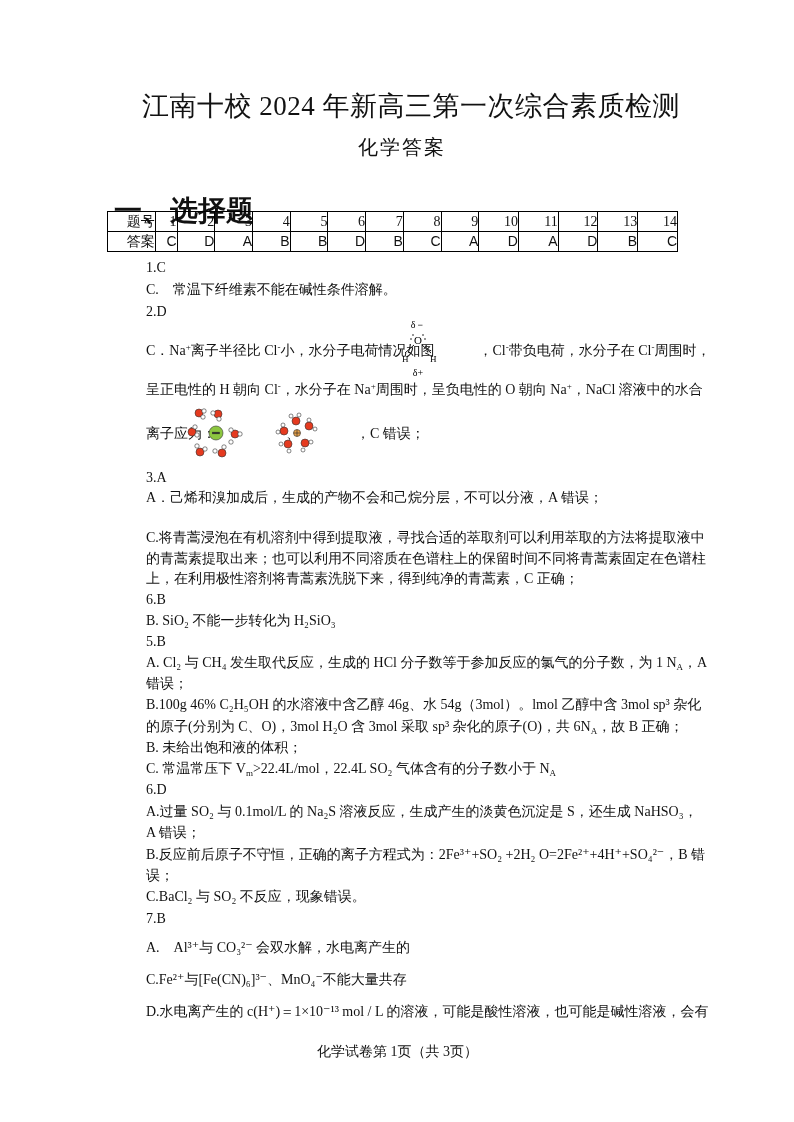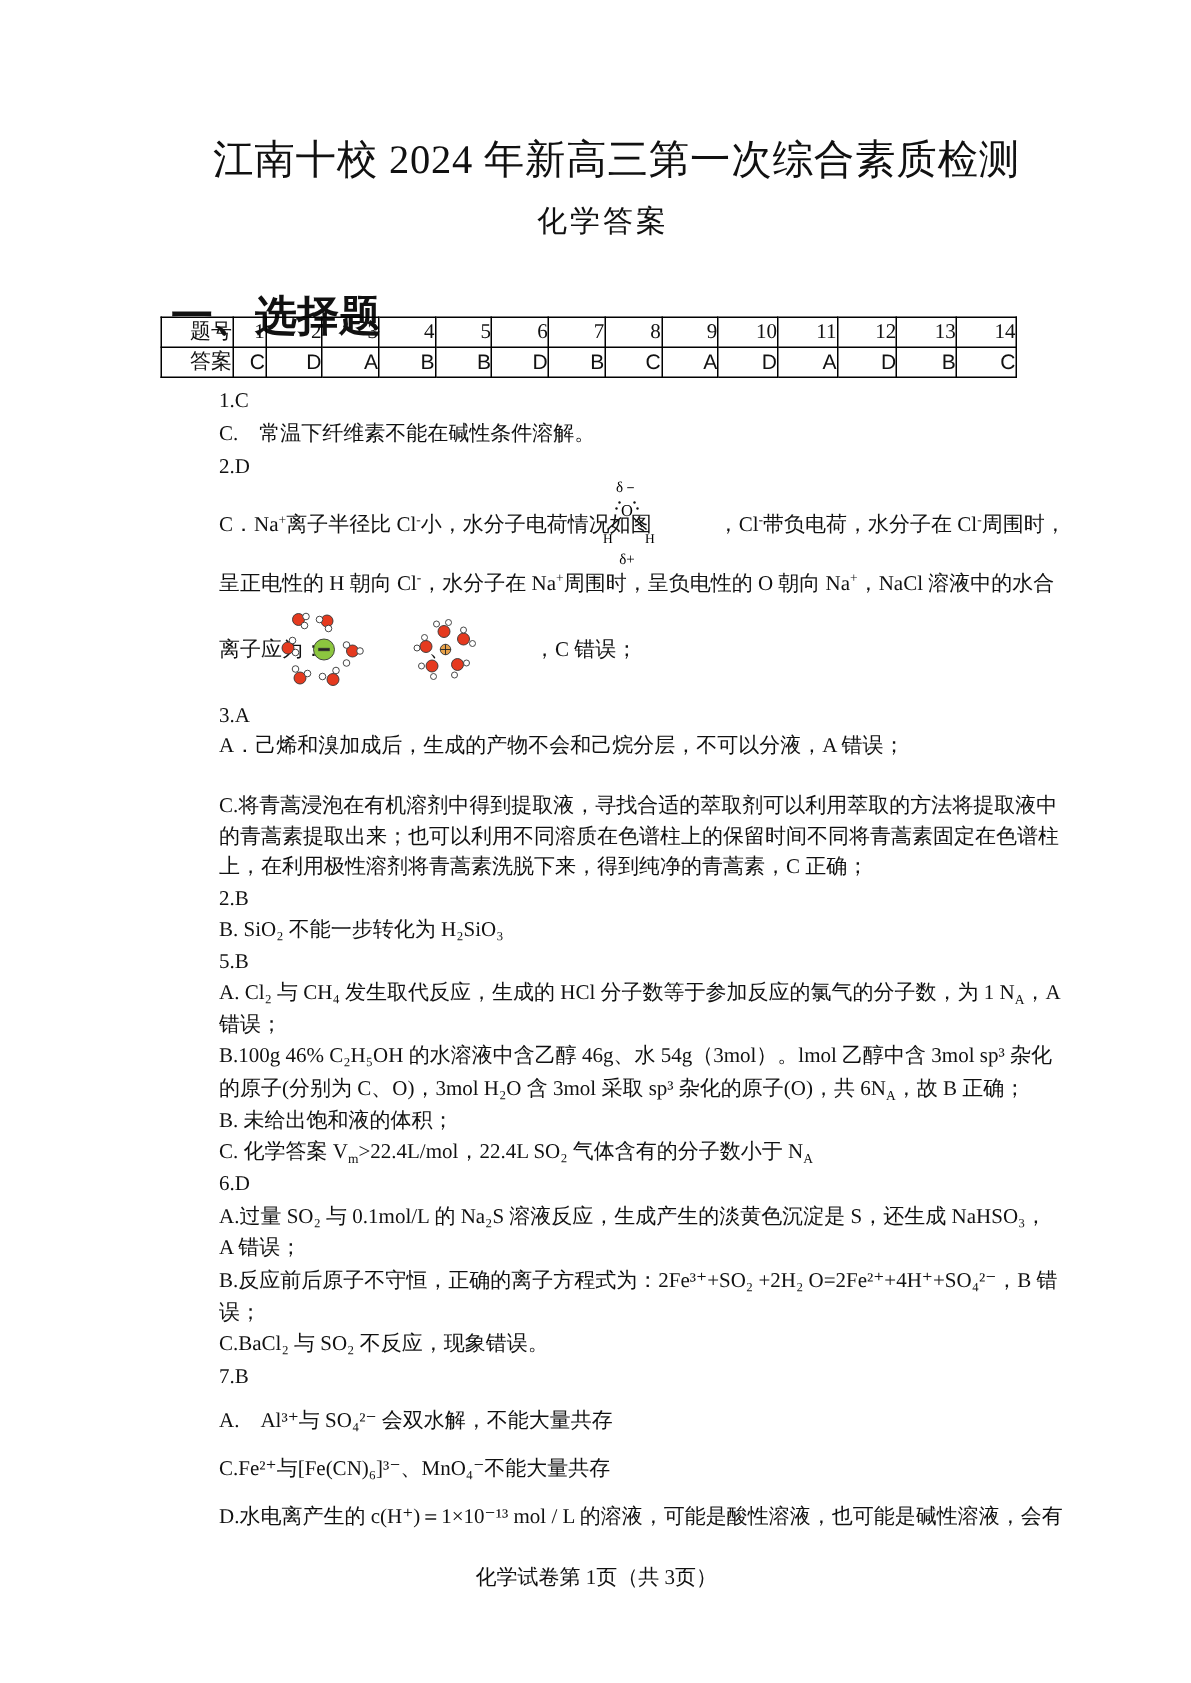--- a/index.html
+++ b/index.html
@@ -153,43 +153,43 @@
       </g>
     </svg>
   </div>
 
   <div class="line" style="top:469px">3.A</div>
   <div class="line" style="top:489px">A．己烯和溴加成后，生成的产物不会和己烷分层，不可以分液，A 错误；</div>
   <div class="line" style="top:529px">C.将青蒿浸泡在有机溶剂中得到提取液，寻找合适的萃取剂可以利用萃取的方法将提取液中</div>
   <div class="line" style="top:550px">的青蒿素提取出来；也可以利用不同溶质在色谱柱上的保留时间不同将青蒿素固定在色谱柱</div>
   <div class="line" style="top:570px">上，在利用极性溶剂将青蒿素洗脱下来，得到纯净的青蒿素，C 正确；</div>
 
-  <div class="line" style="top:591px">2.B</div>
+  <div class="line" style="top:591px">6.B</div>
   <div class="line" style="top:612px">B. SiO₂ 不能一步转化为 H₂SiO₃</div>
 
   <div class="line" style="top:633px">5.B</div>
   <div class="line" style="top:654px">
     <span>A. Cl₂ 与 CH₄ 发生取代反应，生成的 HCl 分子数等于参加反应的氯气的分子数，为 1 N</span><sub>A</sub><span>，A</span>
   </div>
   <div class="line" style="top:675px">错误；</div>
   <div class="line" style="top:696px">B.100g 46% C₂H₅OH 的水溶液中含乙醇 46g、水 54g（3mol）。lmol 乙醇中含 3mol sp³ 杂化</div>
   <div class="line" style="top:718px">
     <span>的原子(分别为 C、O)，3mol H₂O 含 3mol 采取 sp³ 杂化的原子(O)，共 6N</span><sub>A</sub><span>，故 B 正确；</span>
   </div>
   <div class="line" style="top:739px">B. 未给出饱和液的体积；</div>
   <div class="line" style="top:760px">
-    <span>C. 化学答案 V</span><sub>m</sub><span>&gt;22.4L/mol，22.4L SO₂ 气体含有的分子数小于 N</span><sub>A</sub>
+    <span>C. 常温常压下 V</span><sub>m</sub><span>&gt;22.4L/mol，22.4L SO₂ 气体含有的分子数小于 N</span><sub>A</sub>
   </div>
 
   <div class="line" style="top:781px">6.D</div>
   <div class="line" style="top:803px">A.过量  SO₂ 与 0.1mol/L 的 Na₂S 溶液反应，生成产生的淡黄色沉淀是 S，还生成 NaHSO₃，</div>
   <div class="line" style="top:824px">A 错误；</div>
   <div class="line" style="top:846px">B.反应前后原子不守恒，正确的离子方程式为：2Fe³⁺+SO₂  +2H₂  O=2Fe²⁺+4H⁺+SO₄²⁻，B 错</div>
   <div class="line" style="top:867px">误；</div>
   <div class="line" style="top:888px">C.BaCl₂ 与 SO₂ 不反应，现象错误。</div>
 
   <div class="line" style="top:910px">7.B</div>
-  <div class="line" style="top:939px">A.　Al³⁺与 SO₄²⁻ 会双水解，不能大量共存</div>
+  <div class="line" style="top:939px">A.　Al³⁺与 CO₃²⁻ 会双水解，水电离产生的</div>
   <div class="line" style="top:971px">C.Fe²⁺与[Fe(CN)₆]³⁻、MnO₄⁻不能大量共存</div>
   <div class="line" style="top:1003px">D.水电离产生的 c(H⁺)＝1×10⁻¹³ mol / L 的溶液，可能是酸性溶液，也可能是碱性溶液，会有</div>
 
   <div class="footer">化学试卷第 1页（共 3页）</div>
 </div>
 
 </body></html>

